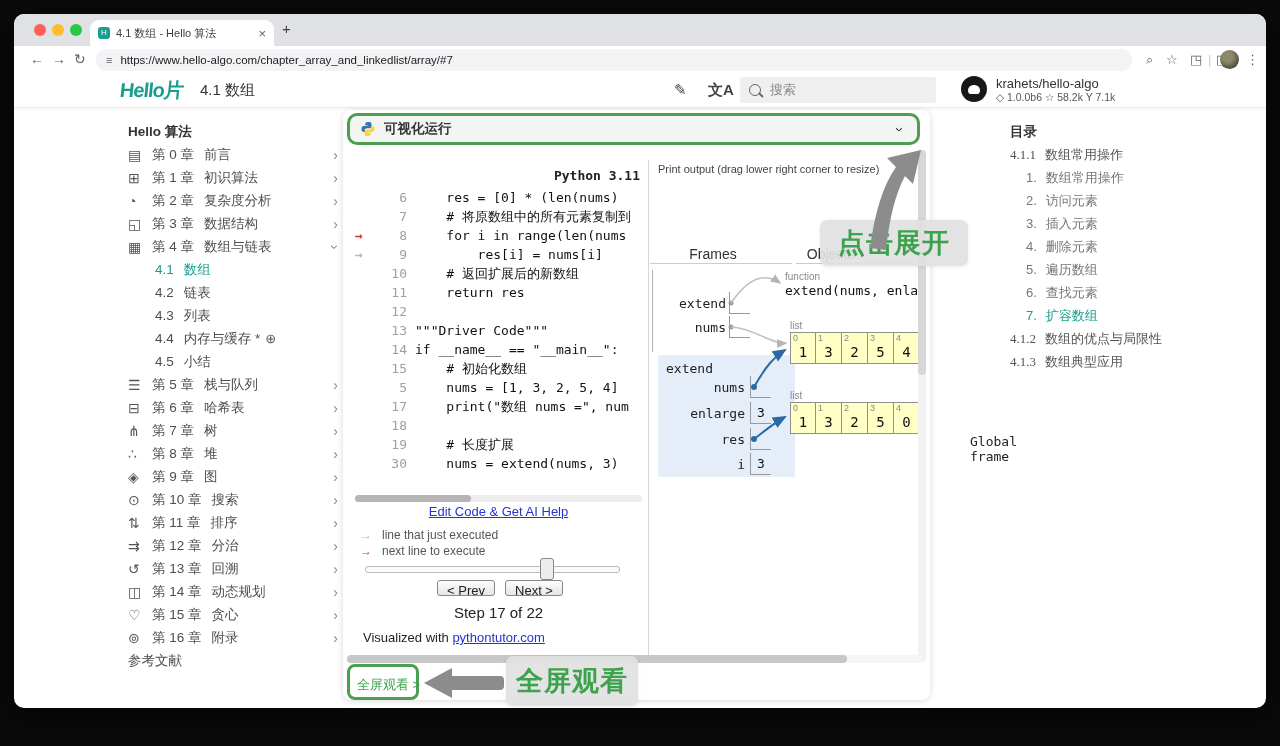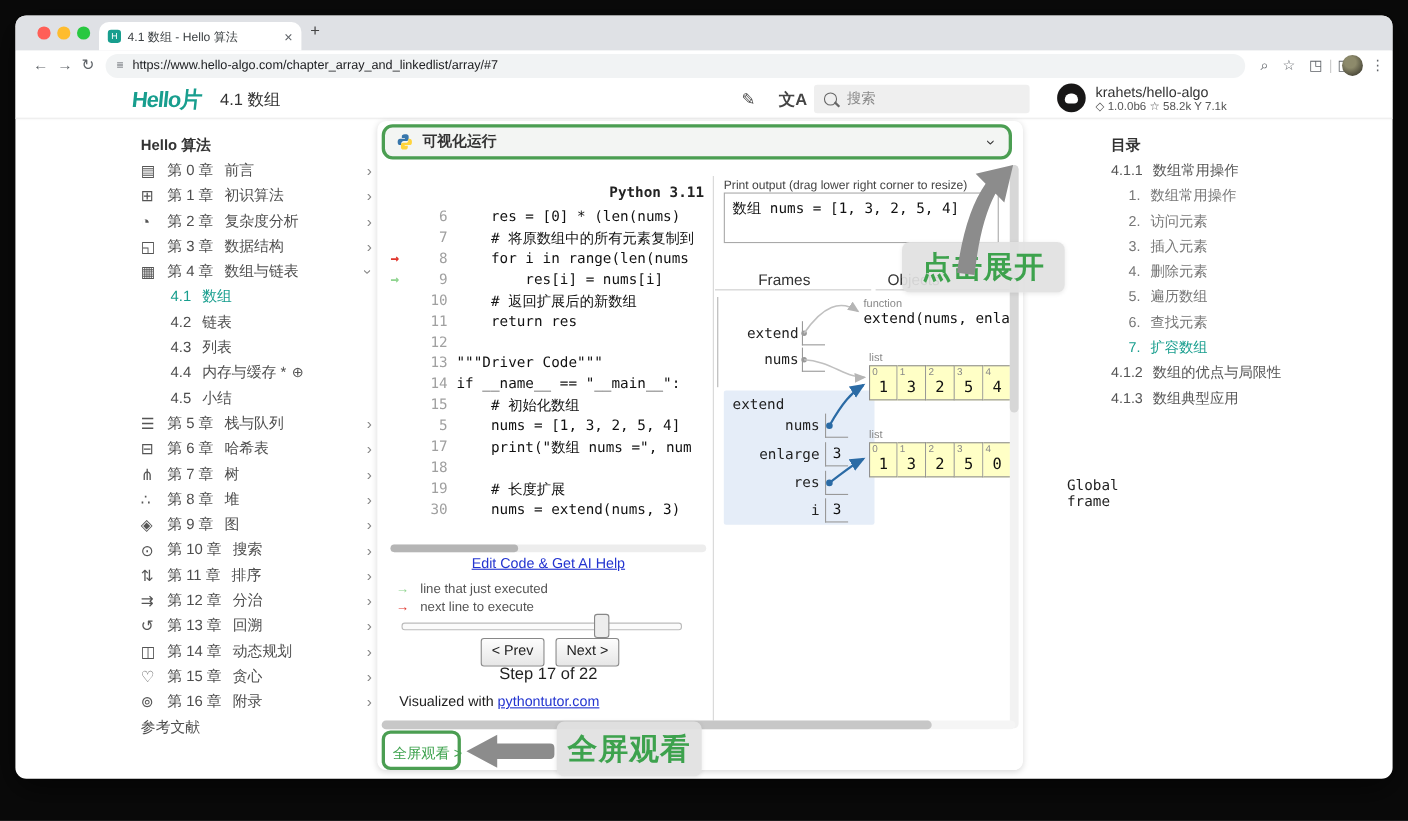--- a/index.html
+++ b/index.html
@@ -52,21 +52,21 @@
   .sb-row .chev{margin-left:auto;color:#888;font-size:14px;margin-right:2px;}
   .chev.down{display:inline-block;transform:rotate(90deg);}
   .sb-row.sub{padding-left:27px;box-sizing:border-box;}
   .sb-row .gap{display:inline-block;width:10px;}
   .sb-title{font-weight:bold;color:#333;}
   .active-teal{color:var(--teal) !important;}
   .badge{color:#555;margin-left:5px;font-size:13px;}
   
   .toc-row{position:absolute;left:956px;width:210px;height:23px;font-size:13px;color:#777;
            display:flex;align-items:center;margin-left:40px;}
-  .toc-row.l1{color:#555;}
+  .toc-row.l1{color:#555;font-family:Liberation Serif, serif;}
   .toc-row.ind{padding-left:16px;box-sizing:border-box;}
   .toc-row .gap{display:inline-block;width:9px;}
   .toc-title{font-weight:bold;color:#333;font-size:13.5px;}
   
   #card{position:absolute;left:329px;top:96px;width:587px;height:590px;background:#fff;border-radius:8px;
         box-shadow:0 1px 6px rgba(0,0,0,.15);}
   #panelhdr{position:absolute;left:4px;top:3px;width:573px;height:32px;border:3px solid var(--green);
             border-radius:10px;background:#f3f5f3;box-sizing:border-box;display:flex;align-items:center;}
   #panelhdr .lbl{font-size:13.5px;font-weight:bold;color:#333;margin-left:8px;}
   #panelhdr .chev{margin-left:auto;margin-right:14px;color:#333;font-size:15px;display:inline-block;transform:rotate(90deg);}
@@ -80,21 +80,21 @@
   #codehs{position:absolute;left:12px;top:385px;width:287px;height:7px;background:#ededed;border-radius:4px;}
   #codehs .th{width:116px;height:7px;background:#b5b5b5;border-radius:4px;}
   #editlink{position:absolute;left:12px;top:394px;width:287px;text-align:center;font-size:13px;
             color:var(--linkblue);text-decoration:underline;}
   .legrow{position:absolute;left:17px;font-size:12px;color:#555;display:flex;align-items:center;}
   .legrow .mk{width:22px;font-weight:bold;}
   #slider{position:absolute;left:22px;top:456px;width:253px;height:5px;border:1px solid #bbb;
           border-radius:3px;background:#fbfbfb;}
   #sthumb{position:absolute;left:197px;top:448px;width:12px;height:20px;background:#ededed;
           border:1px solid #888;border-radius:3px;}
-  .ptbtn{position:absolute;top:470px;height:26px;font-size:13px;color:#222;background:linear-gradient(#fdfdfd,#e6e6e6);
+  .ptbtn{position:absolute;top:470px;height:16px;font-size:13px;color:#222;background:linear-gradient(#fdfdfd,#e6e6e6);
          border:1px solid #888;border-radius:3px;text-align:center;line-height:19px;box-sizing:border-box;}
   #step{position:absolute;left:12px;top:494px;width:287px;text-align:center;font-size:15px;color:#222;}
   #viz{position:absolute;left:20px;top:520px;font-size:13px;color:#222;}
   #viz a{color:var(--linkblue);text-decoration:underline;}
   #vdivider{position:absolute;left:305px;top:50px;width:1px;height:500px;background:#d6d6d6;}
   
   #prlabel{position:absolute;left:315px;top:53px;font-size:11px;color:#444;}
   #probox{position:absolute;left:315px;top:65px;width:250px;height:46px;border:1px solid #a9a9a9;
           font-size:13px;color:#111;padding:5px 7px;box-sizing:border-box;background:#fff;}
   .colhdr{position:absolute;top:136px;font-size:14px;color:#333;}
@@ -496,21 +496,20 @@
     <div id="slider"></div>
     <div id="sthumb"></div>
     <div class="ptbtn" style="left:94px;width:58px">&lt; Prev</div>
     <div class="ptbtn" style="left:162px;width:58px">Next &gt;</div>
     <div id="step">Step 17 of 22</div>
     <div id="viz"><span>Visualized with </span><a>pythontutor.com</a></div>
 
     <div id="vdivider"></div>
 
     <div id="prlabel">Print output (drag lower right corner to resize)</div>
-    <div id="probox" class="mono">数组 nums = [1, 3, 2, 5, 4]</div>
 
     <div class="colhdr" style="left:315px;width:110px;text-align:center">Frames</div>
     <div class="colhdr" style="left:430px;width:115px;text-align:center">Objects</div>
     <div class="hdrline" style="left:307px;width:142px"></div>
     <div class="hdrline" style="left:453px;width:126px"></div>
 
     <div id="gframe">
       <div id="gflabel" class="mono">Global frame</div>
     </div>
     <div id="gvars">

